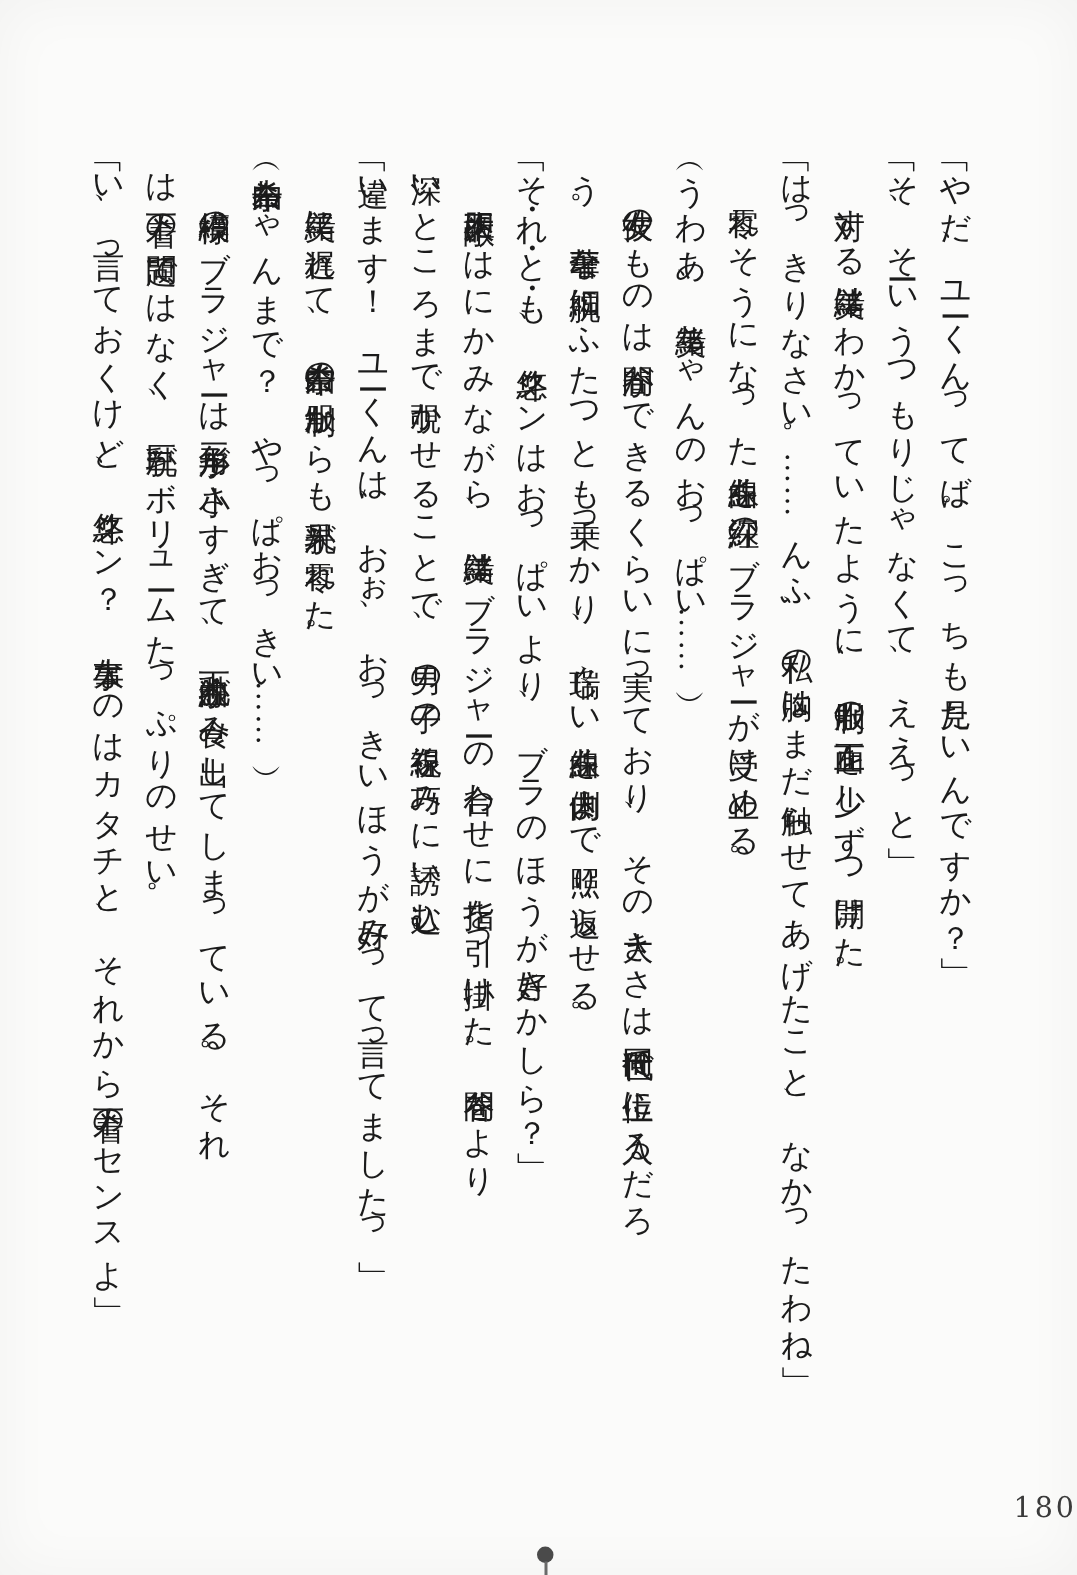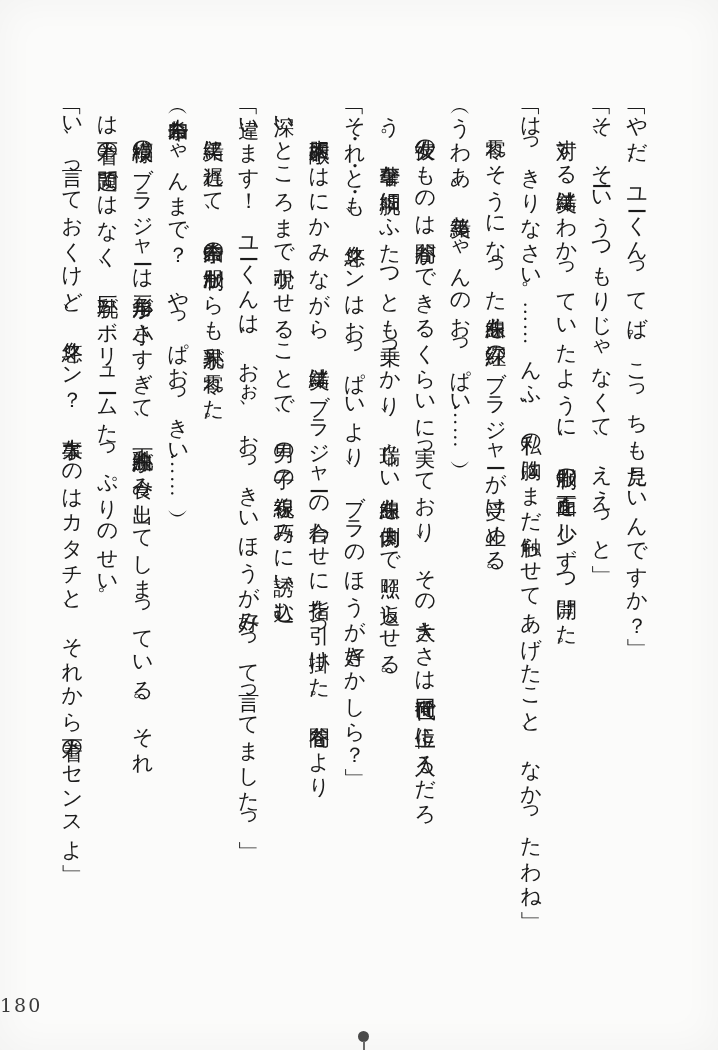--- a/index.html
+++ b/index.html
@@ -34,21 +34,21 @@
   .text-area p {
     margin: 0;
     padding: 0;
     white-space: nowrap;
   }
   .page-number {
     position: absolute;
     top: 996px;
     left: 0;
     width: 100%;
-    text-align: left;
+    text-align: right;
     font-family: "DejaVu Serif", "Liberation Serif", serif;
     font-size: 19px;
     letter-spacing: 2px;
     color: #3a3a3a;
     line-height: 1;
   }
   .pin-mark {
     position: absolute;
     left: 358px;
     top: 1031px;

